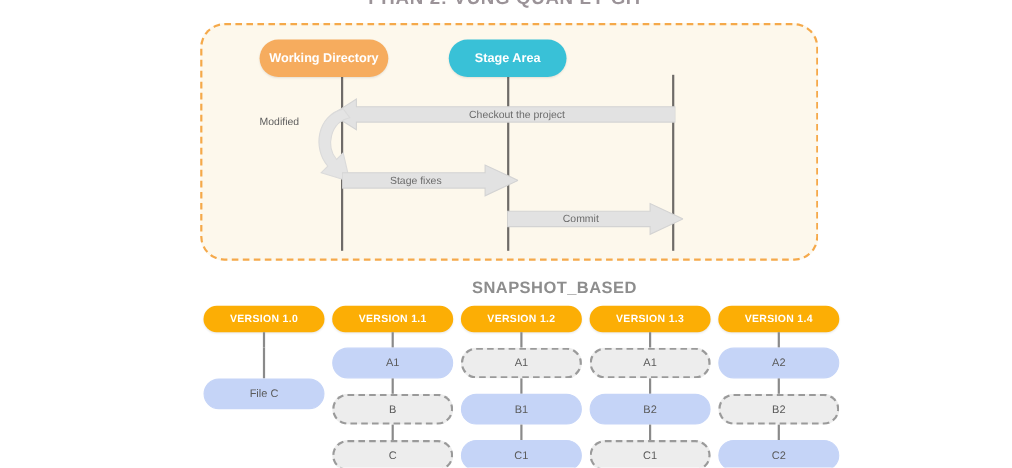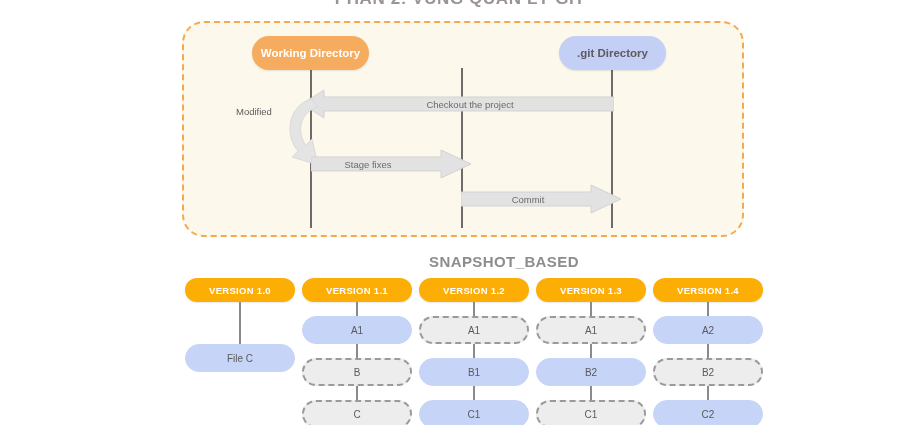--- a/index.html
+++ b/index.html
@@ -100,34 +100,34 @@
       <path d="M34,4 C10,10 6,40 20,56 L14,62 L40,70 L34,44 L28,50 C18,38 22,16 40,12 Z" fill="#e4e4e4" stroke="#dadada" stroke-width="1"></path>
     </svg>
   </div>
   <div class="modified-label" style="left:236px;top:106px;">Modified</div>
 
   <div class="flow-arrow" style="left:311px;top:148px;">
     <svg width="160" height="32" viewBox="0 0 160 32">
       <polygon points="0,9 130,9 130,2 160,16 130,30 130,23 0,23" fill="#e2e2e2" stroke="#d3d3d3" stroke-width="1"></polygon>
     </svg>
   </div>
-  <div class="flow-label" style="left:305px;top:156px;width:126px;height:16px;">Stage fixes</div>
+  <div class="flow-label" style="left:315px;top:156px;width:126px;height:16px;">Stage fixes</div>
 
   <div class="flow-arrow" style="left:461px;top:183px;">
     <svg width="160" height="32" viewBox="0 0 160 32">
       <polygon points="0,9 130,9 130,2 160,16 130,30 130,23 0,23" fill="#e2e2e2" stroke="#d3d3d3" stroke-width="1"></polygon>
     </svg>
   </div>
   <div class="flow-label" style="left:465px;top:191px;width:126px;height:16px;">Commit</div>
 
-  <div class="node-pill pill-working" style="left:252px;top:36px;width:117px;">
+  <div class="node-pill pill-working" style="left:236px;top:36px;width:117px;">
     <span>Working Directory</span>
   </div>
-  <div class="node-pill pill-git" style="left:559px;top:36px;width:107px;">
-    <span>.git Directory</span>
+  <div class="node-pill pill-stage" style="left:408px;top:36px;width:107px;">
+    <span>Stage Area</span>
   </div>
 
   <div class="section-title">SNAPSHOT_BASED</div>
 
   <div class="col" style="left:185px;">
     <div class="ver-pill">
         <span>VERSION 1.0</span>
       </div>
     <div class="connector"></div>
     <div class="connector"></div>

